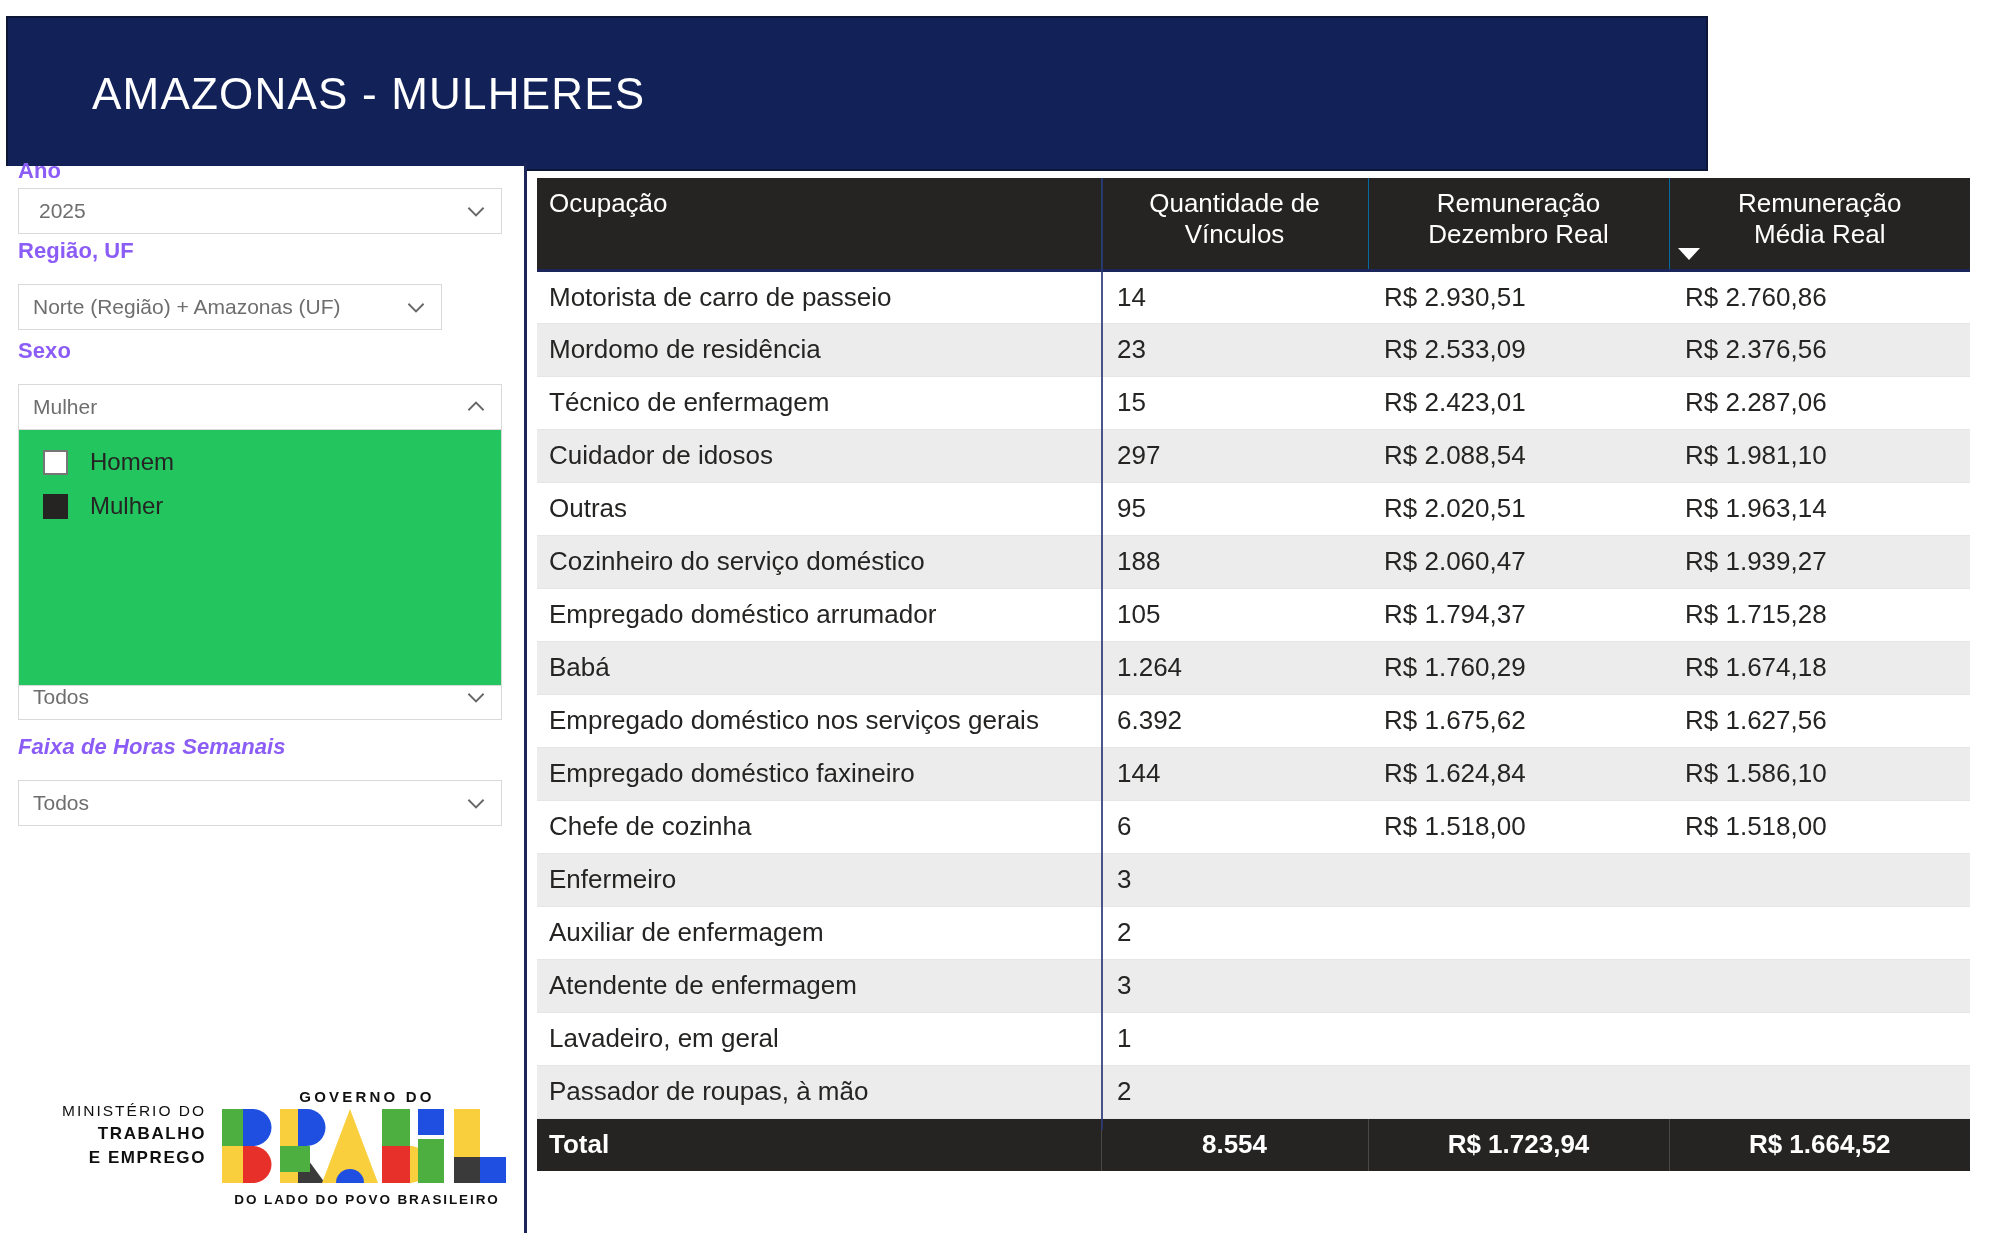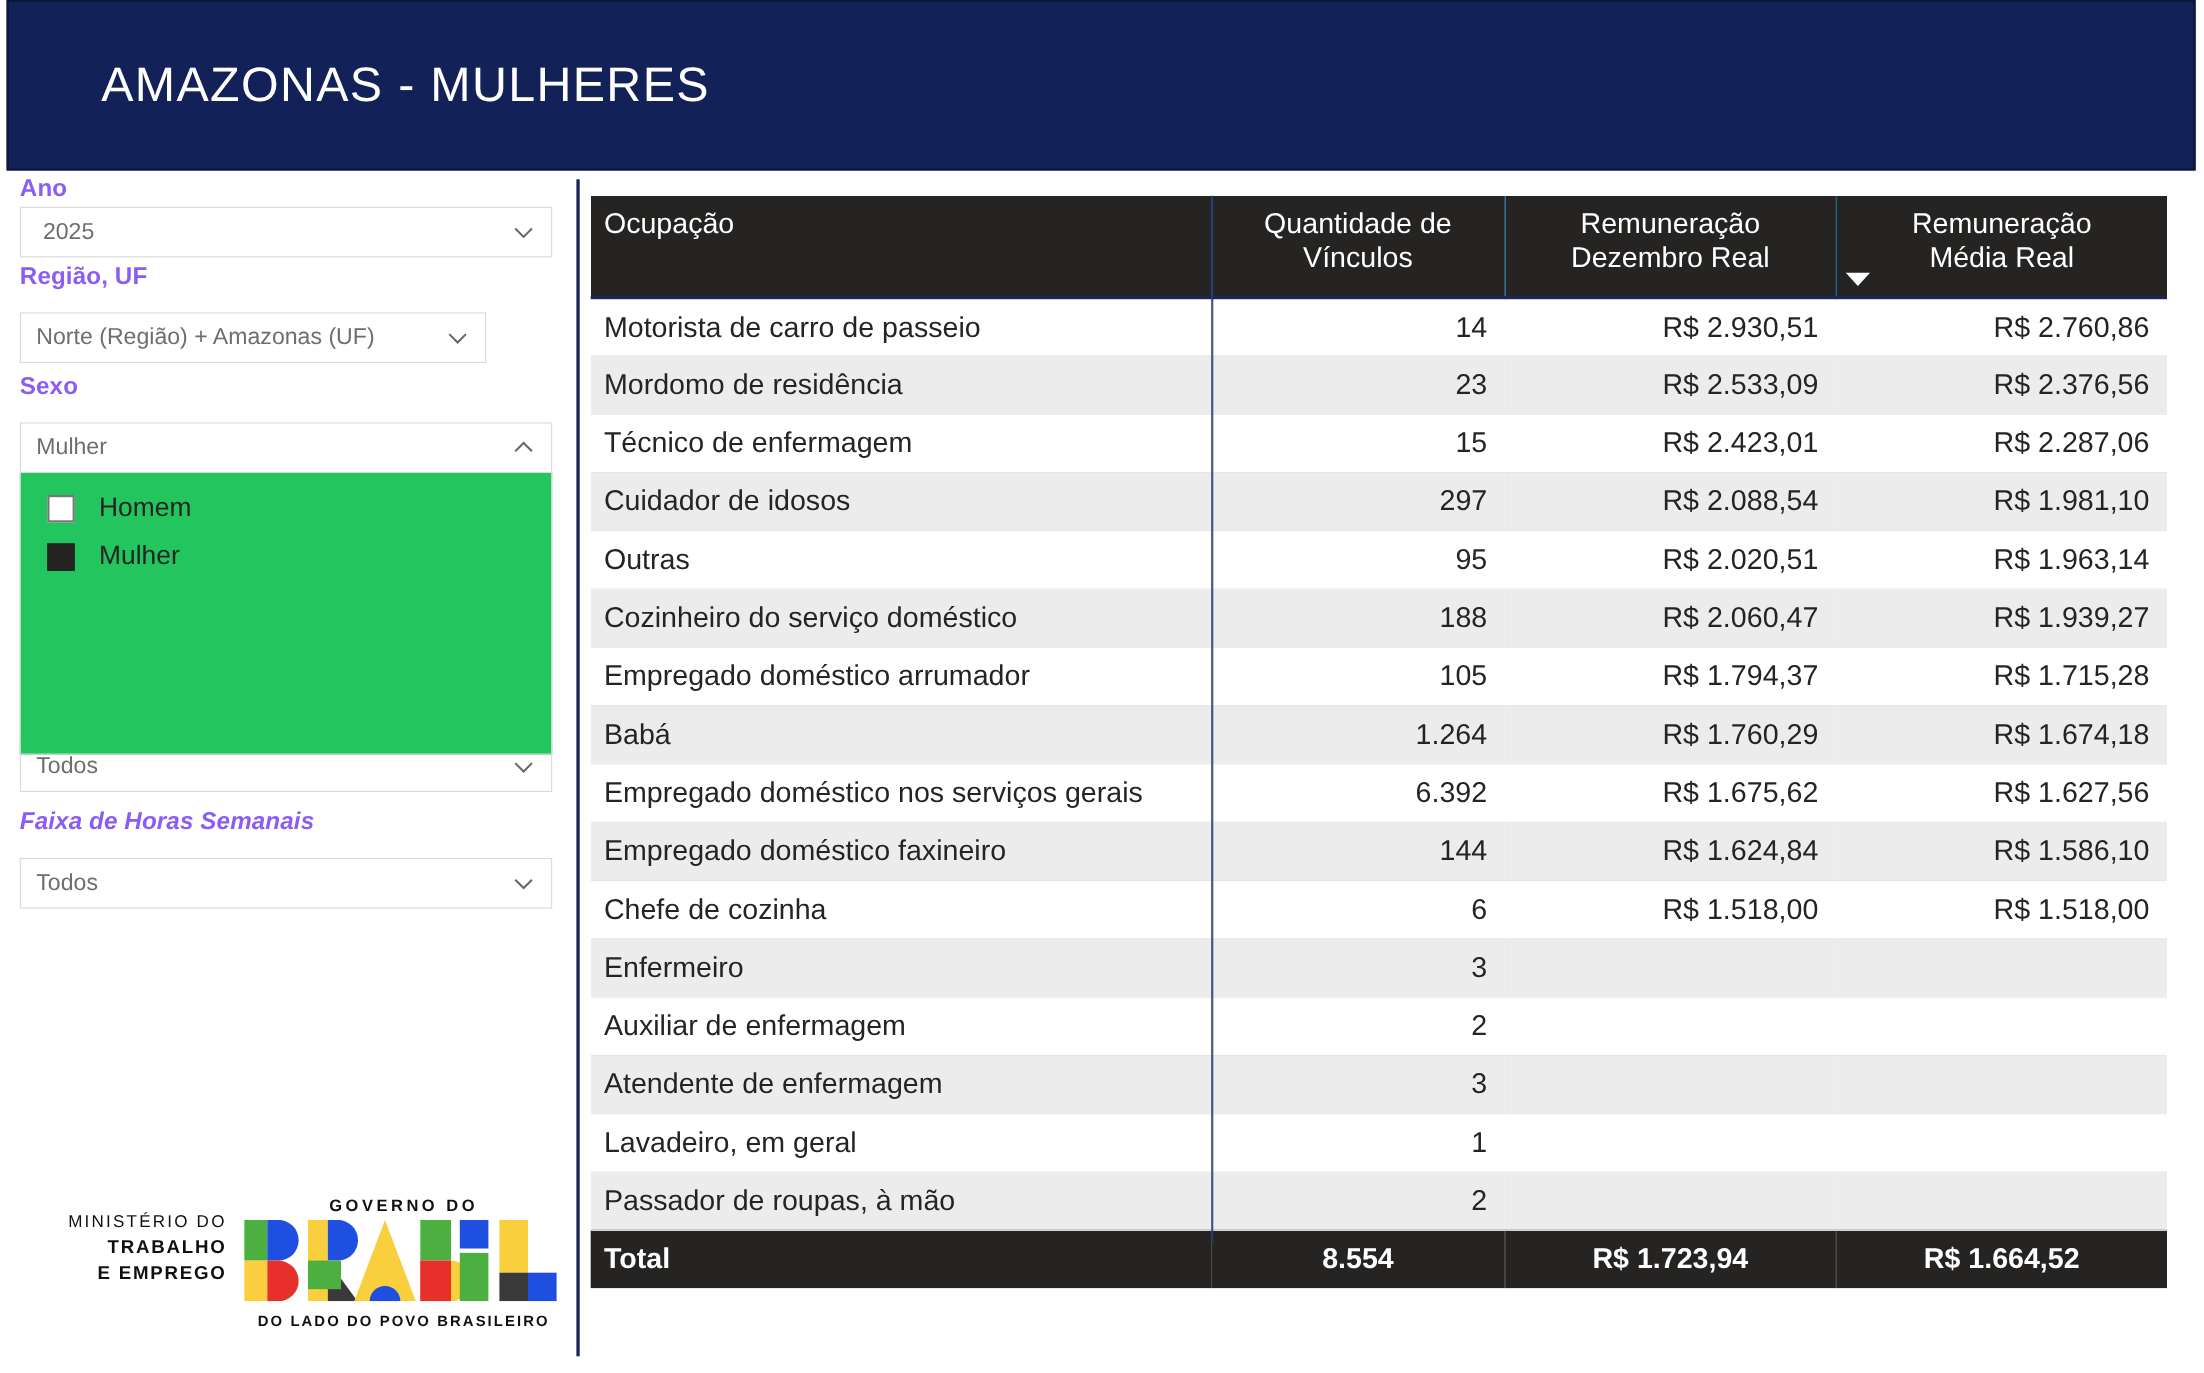--- a/index.html
+++ b/index.html
@@ -12,22 +12,22 @@
     height: 1248px;
     font-family: "Liberation Sans", sans-serif;
     overflow: hidden;
     position: relative;
   }
 
   
   #title-banner {
     position: absolute;
     left: 6px;
-    top: 0;
-    width: 1990px;
+    top: 16px;
+    width: 1702px;
     height: 155px;
     background: #122258;
     border: 2px solid #0c1738;
     box-sizing: border-box;
     display: flex;
     align-items: center;
   }
   #title-text {
     color: #ffffff;
     font-size: 44px;
@@ -208,21 +208,21 @@
     font-size: 26px;
     color: #252423;
     height: 53px;
     padding: 0 16px;
     box-sizing: border-box;
     border-bottom: 1px solid #e6e6e6;
     white-space: nowrap;
     overflow: hidden;
   }
   #matrix tbody td.t-occ { text-align: left; padding-left: 12px; }
-  #matrix tbody td.t-num { text-align: right; }
+  #matrix tbody td.t-num { text-align: left; }
   #matrix tbody tr.alt td { background: #ececec; }
 
   #matrix tfoot td {
     background: #252423;
     color: #ffffff;
     font-size: 26px;
     font-weight: 700;
     height: 53px;
     padding: 0 16px;
     box-sizing: border-box;

